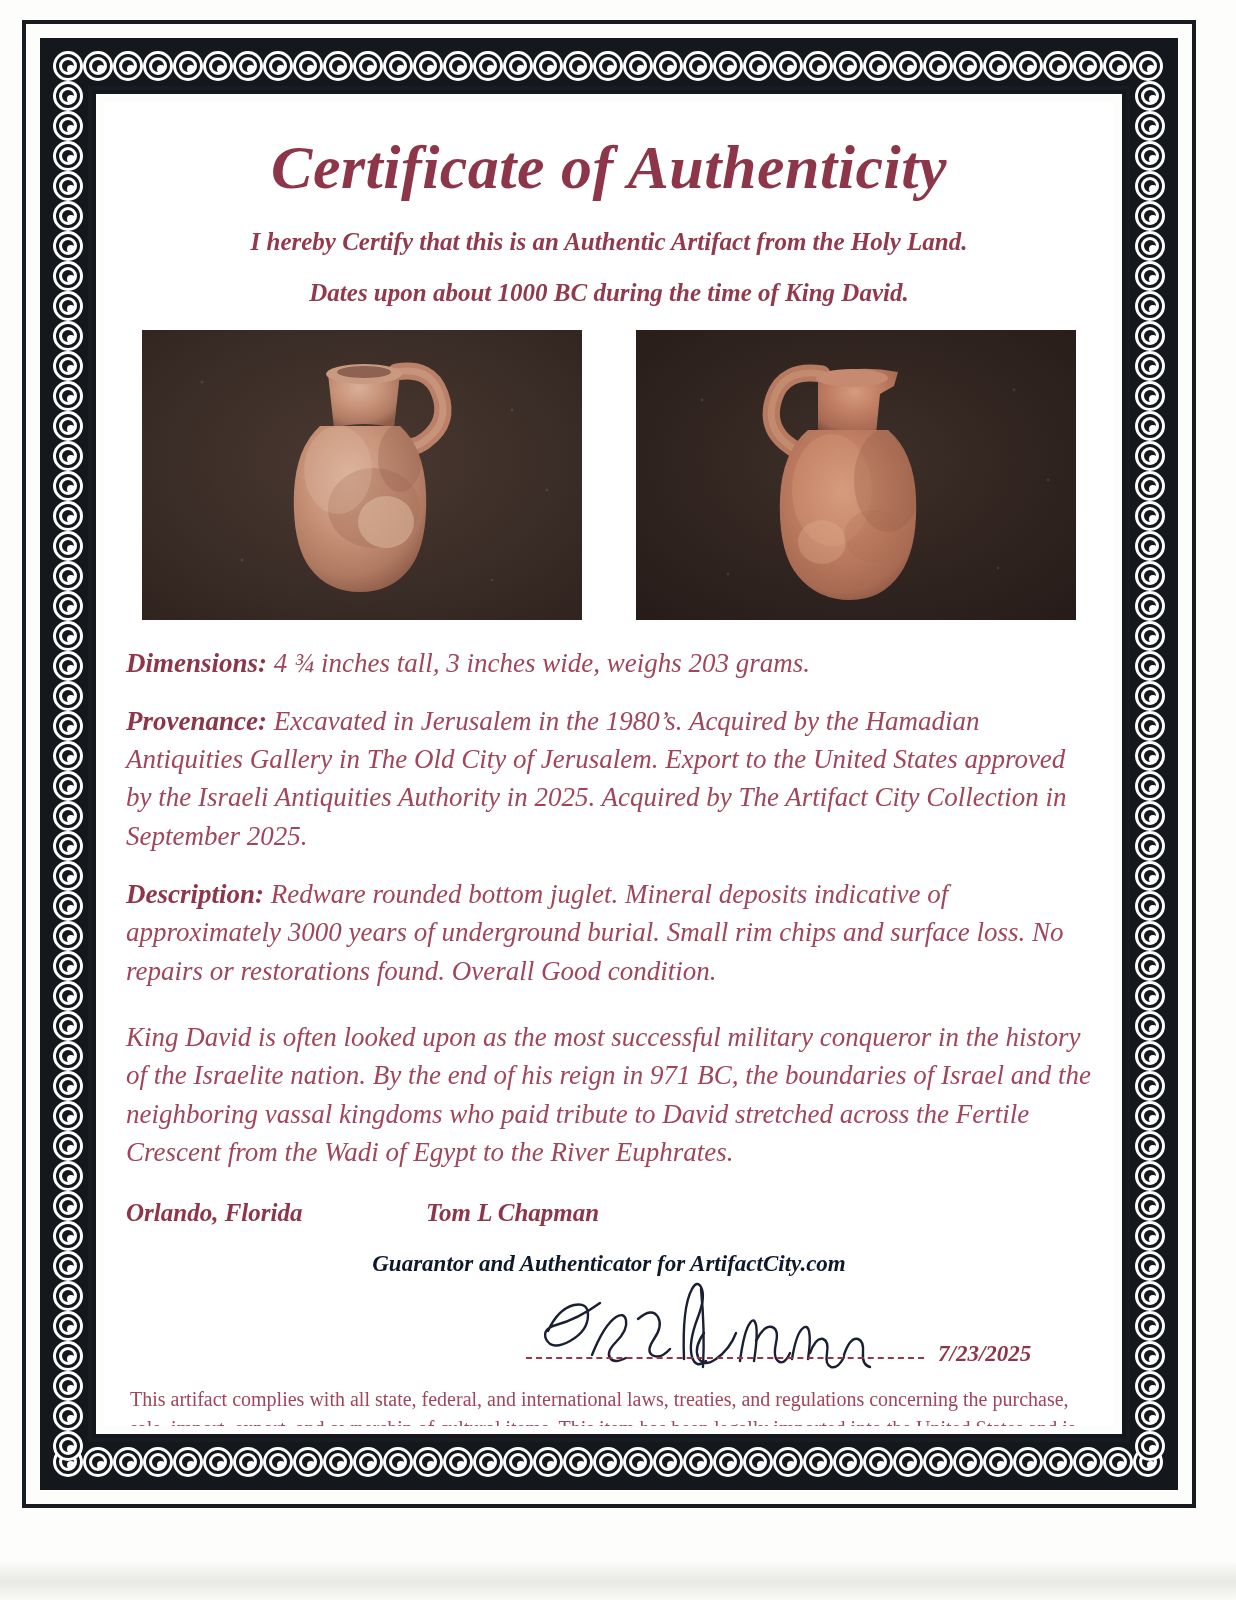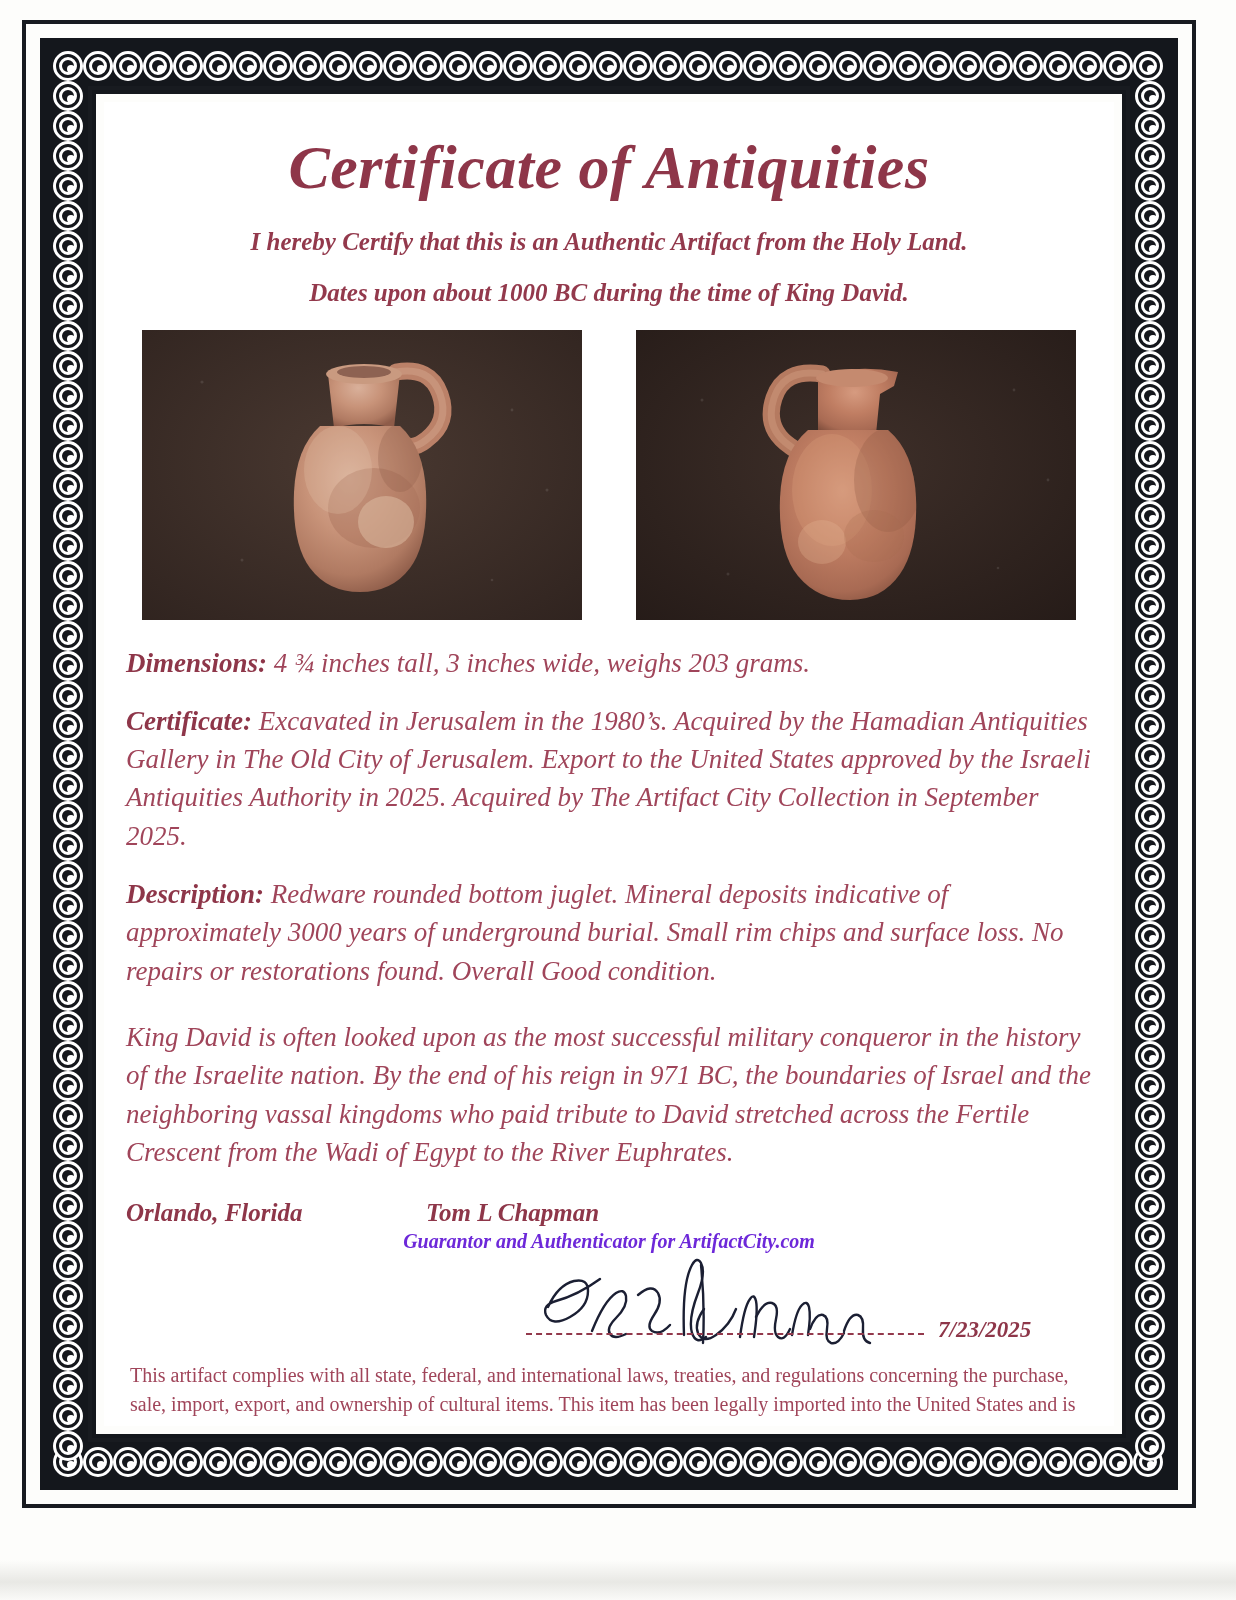--- a/index.html
+++ b/index.html
@@ -171,25 +171,25 @@
     font-style: italic;
     font-weight: bold;
     font-size: 25px;
   }
   #signer-name     { width: 300px; }
   #signer-location { width: 300px; }
   #signer-company  { flex: 1; text-align: left; }
 
   #guarantor-line {
     text-align: center;
-    color: #6d28d9;
+    color: #0f172a;
     font-style: italic;
     font-weight: bold;
-    font-size: 20px;
-    margin: 3px 0 0 0;
+    font-size: 23px;
+    margin: 24px 0 0 0;
   }
 
   
   #signature-area {
     position: relative;
     height: 96px;
     margin: 6px 22px 0 22px;
   }
   #signature-mark {
     position: absolute;
@@ -731,21 +731,21 @@
       </div>
       <div class="ring" style="left: 1135px; top: 1431px;">
         <i></i>
       </div>
     </div>
 
   <div id="frame-inner-rule"></div>
 
   <div id="content-field">
 
-    <h1 class="cert-title">Certificate of Antiquities</h1>
+    <h1 class="cert-title">Certificate of Authenticity</h1>
 
     <p class="cert-subline" id="subtitle-1">I hereby Certify that this is an Authentic Artifact from the Holy Land.</p>
     <p class="cert-subline" id="subtitle-2">Dates upon about 1000 BC during the time of King David.</p>
 
     <div id="photo-row">
 
       <div class="photo">
         <svg class="vessel" width="440" height="290" viewBox="0 0 440 290">
           <defs>
             <radialGradient id="clayA" cx="42%" cy="32%" r="72%">
@@ -829,21 +829,21 @@
             <circle cx="92" cy="244" r="1.5" fill="#ffffff"></circle>
             <circle cx="362" cy="238" r="1.3" fill="#ffffff"></circle>
             <circle cx="412" cy="150" r="1.4" fill="#ffffff"></circle>
           </g>
         </svg>
       </div>
     </div>
 
     <p class="body-block" id="para-dimensions"><span class="lead">Dimensions:</span><span> 4 ¾ inches tall, 3 inches wide, weighs 203 grams.</span></p>
 
-    <p class="body-block" id="para-provenance"><span class="lead">Certificate:</span><span> Excavated in Jerusalem in the 1980’s. Acquired by the Hamadian Antiquities Gallery in The Old City of Jerusalem. Export to the United States approved by the Israeli Antiquities Authority in 2025. Acquired by The Artifact City Collection in September 2025.</span></p>
+    <p class="body-block" id="para-provenance"><span class="lead">Provenance:</span><span> Excavated in Jerusalem in the 1980’s. Acquired by the Hamadian Antiquities Gallery in The Old City of Jerusalem. Export to the United States approved by the Israeli Antiquities Authority in 2025. Acquired by The Artifact City Collection in September 2025.</span></p>
 
     <p class="body-block" id="para-description"><span class="lead">Description:</span><span> Redware rounded bottom juglet. Mineral deposits indicative of approximately 3000 years of underground burial. Small rim chips and surface loss. No repairs or restorations found. Overall Good condition.</span></p>
 
     <p class="body-block" id="para-history">King David is often looked upon as the most successful military conqueror in the history of the Israelite nation. By the end of his reign in 971 BC, the boundaries of Israel and the neighboring vassal kingdoms who paid tribute to David stretched across the Fertile Crescent from the Wadi of Egypt to the River Euphrates.</p>
 
     <div id="signer-row">
       <span id="signer-location">Orlando, Florida</span>
       <span id="signer-name">Tom L Chapman</span>
     </div>
 

